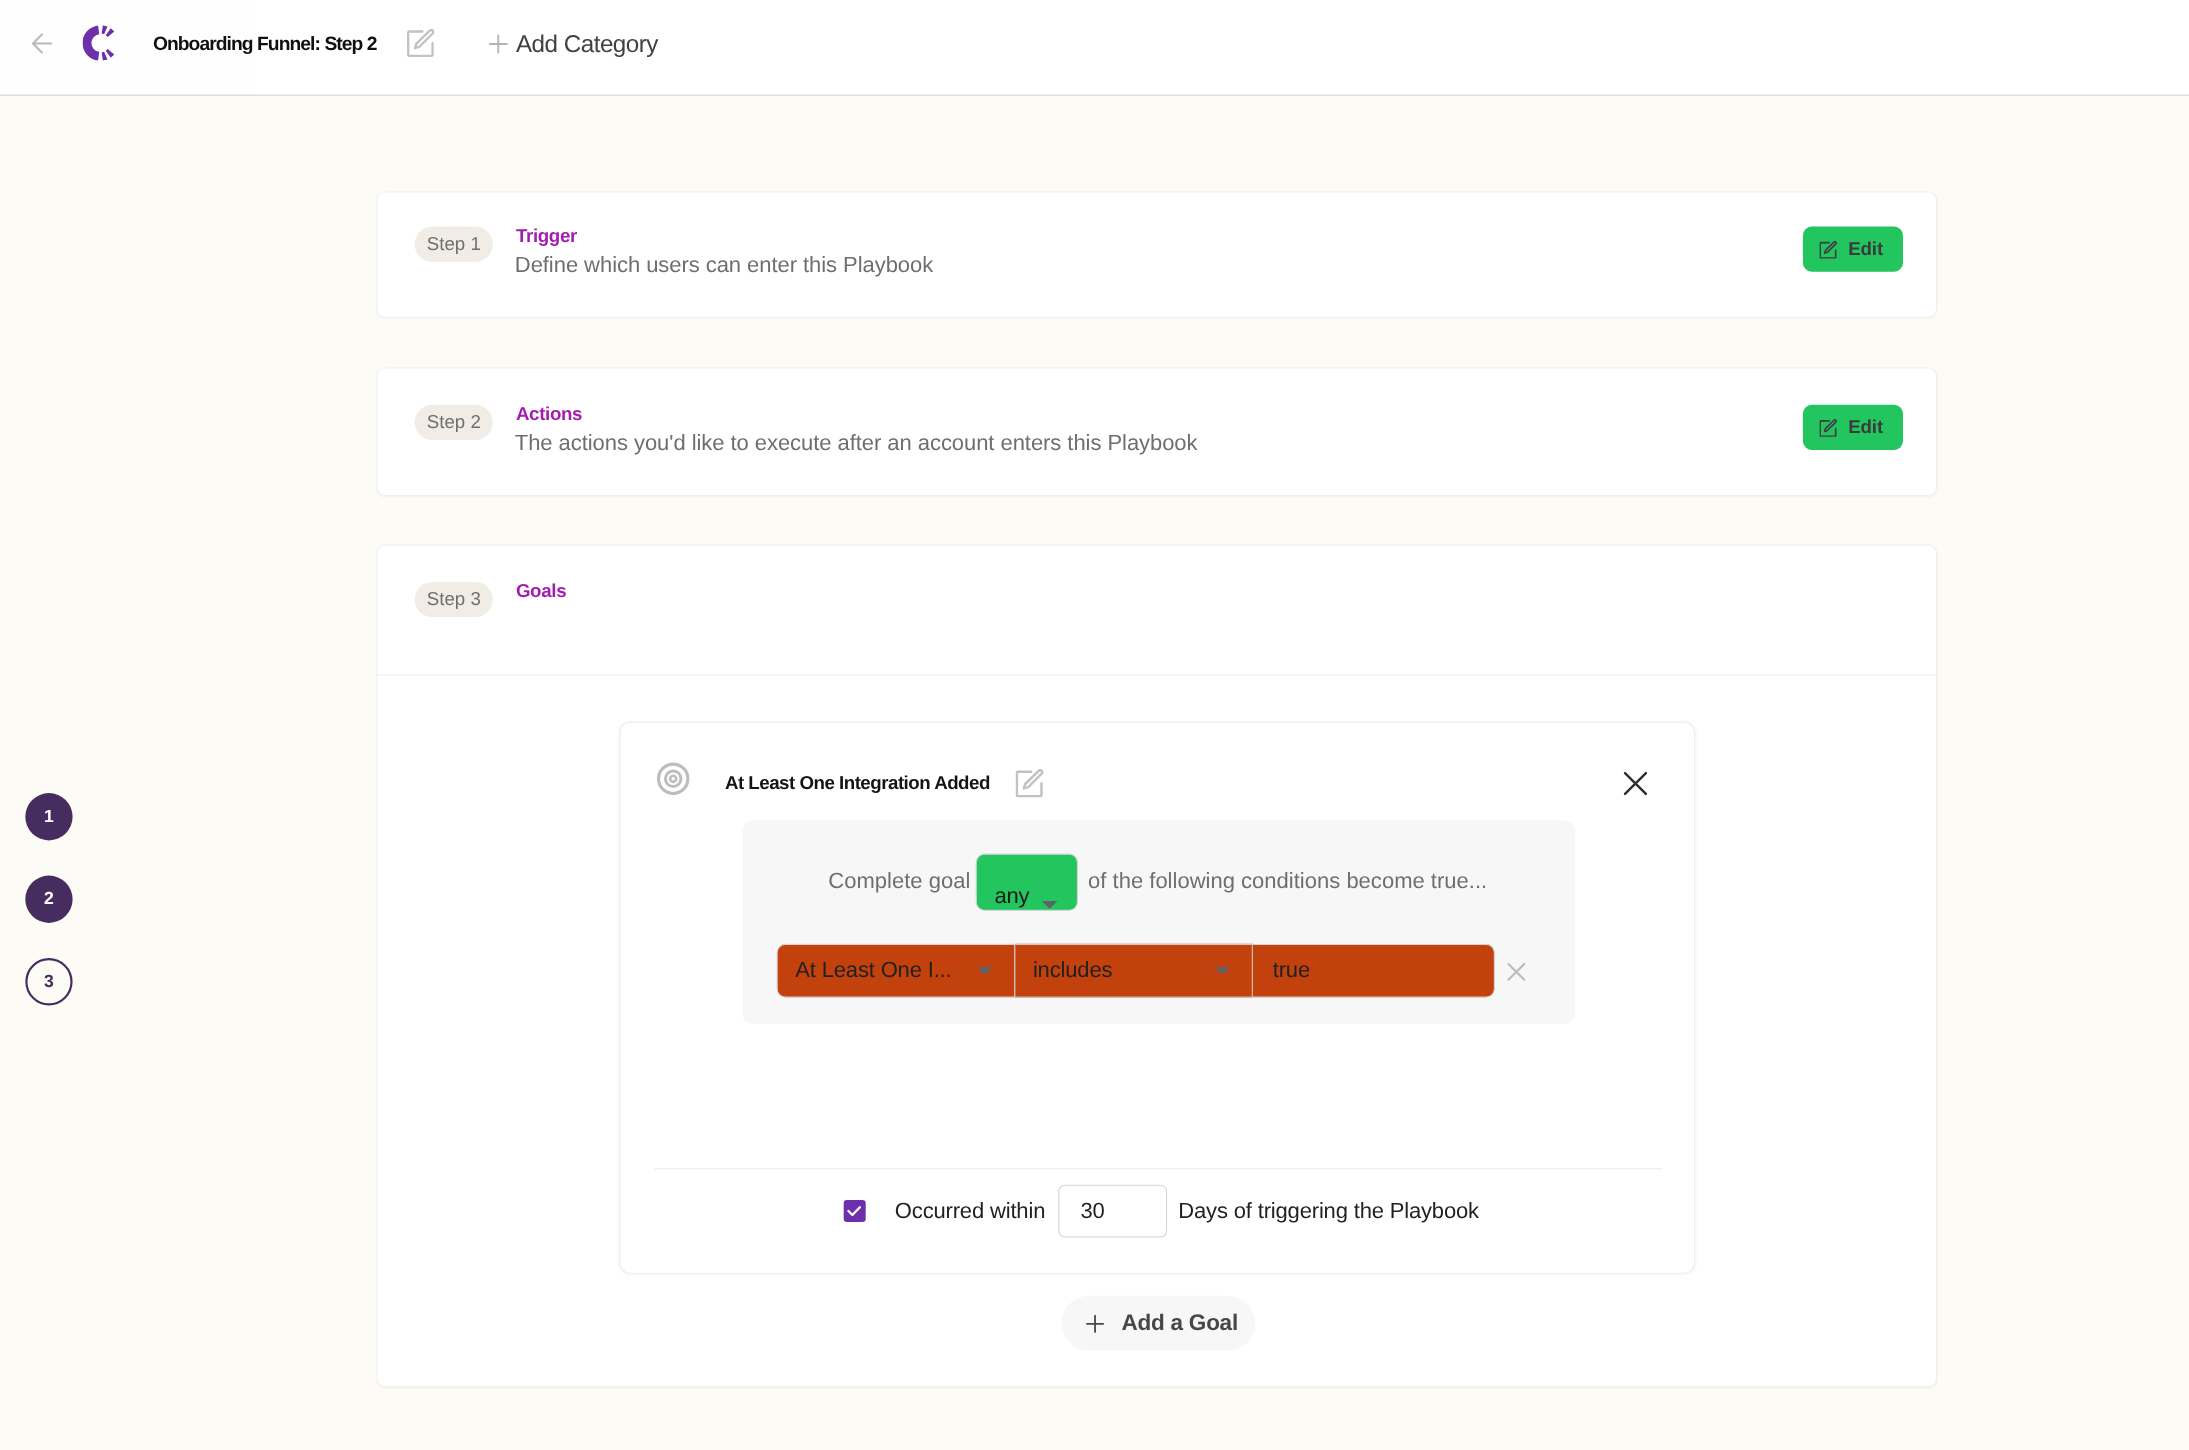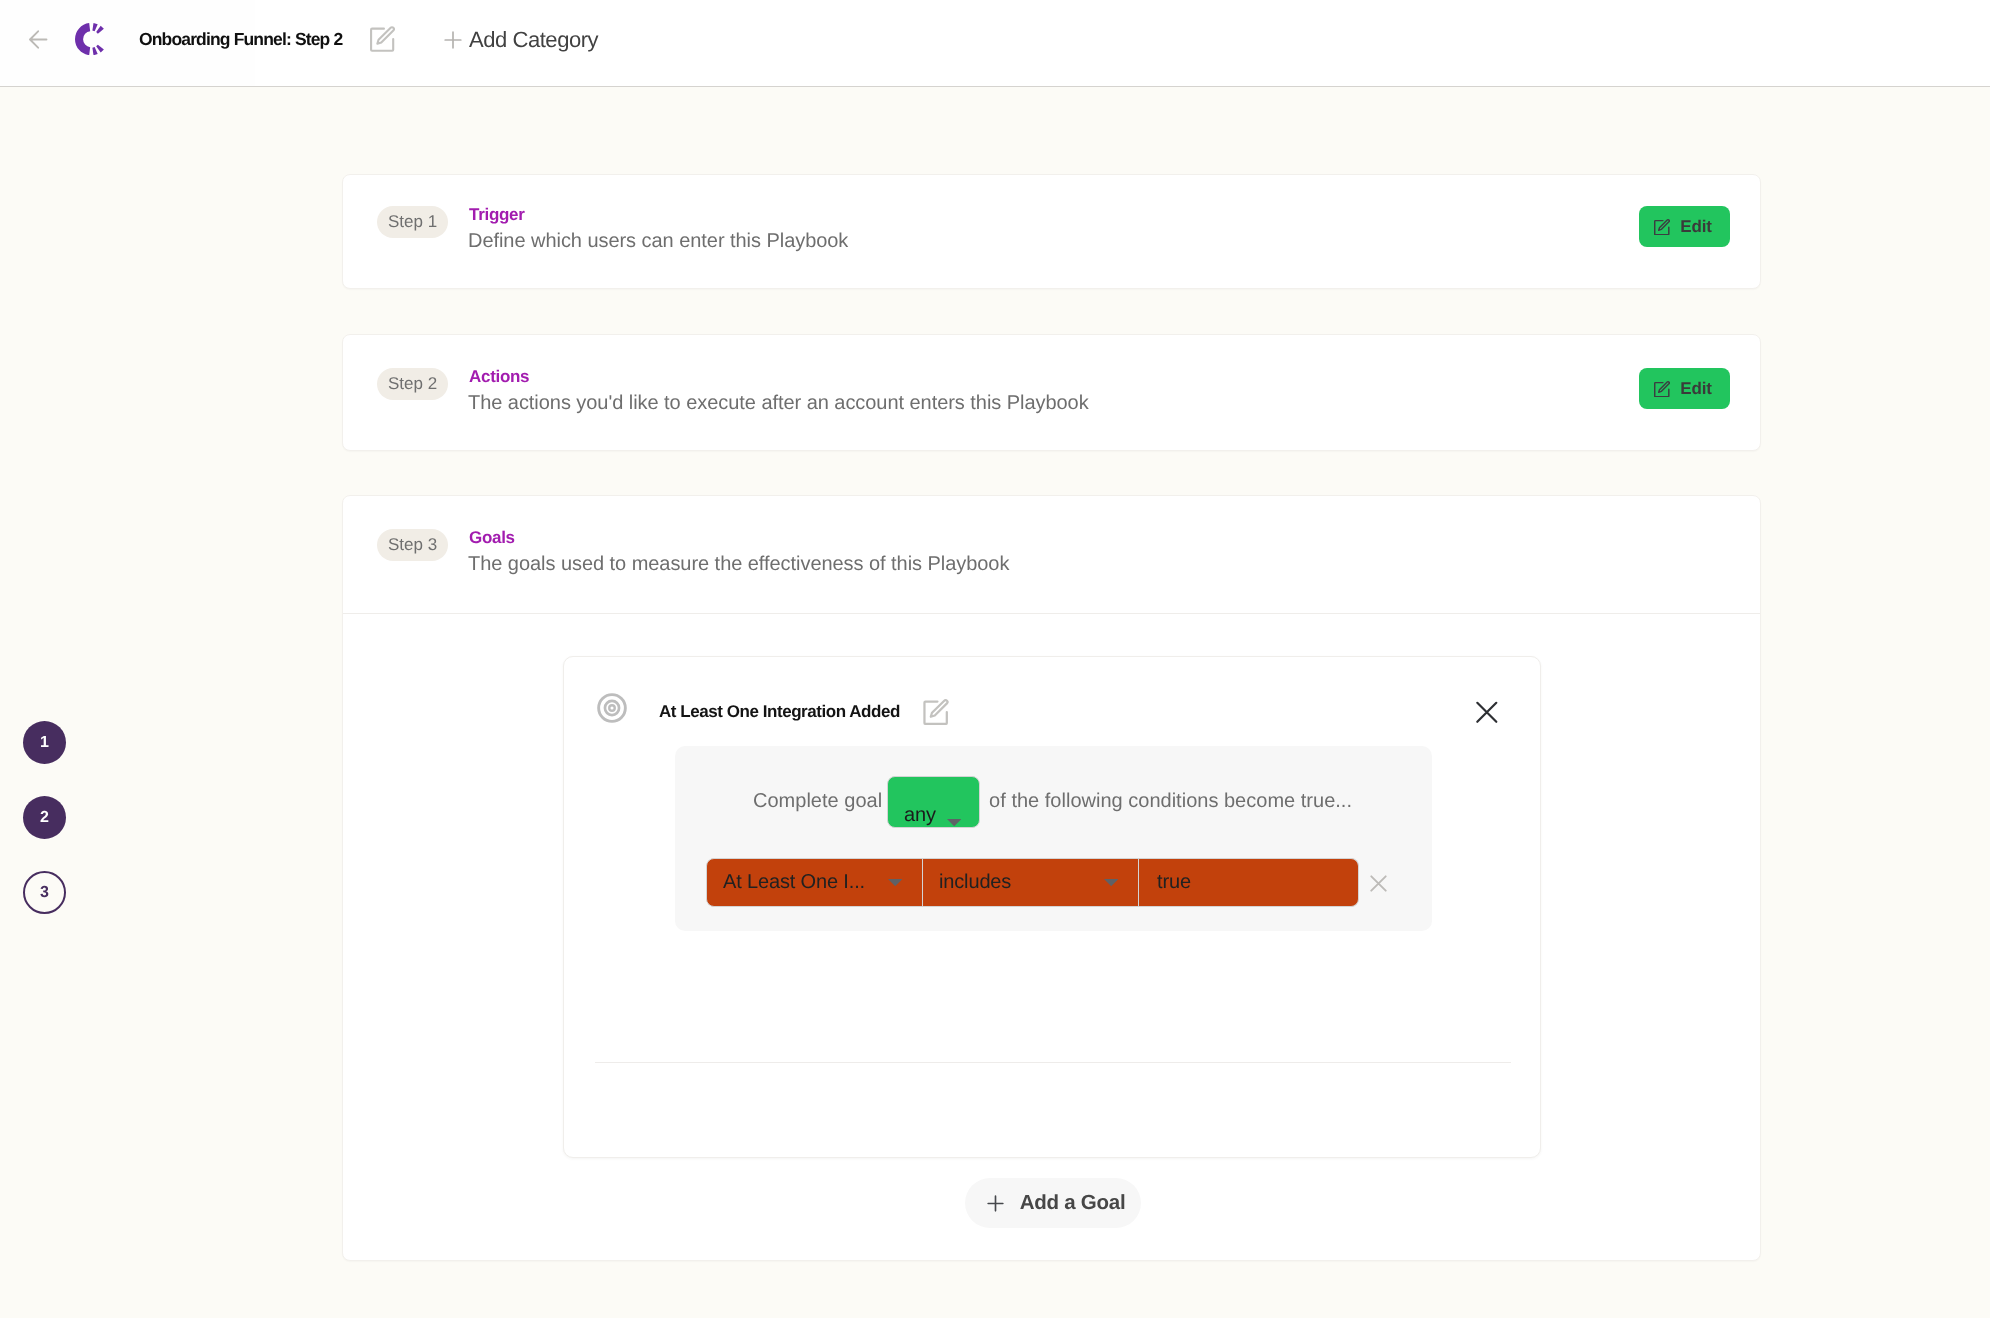--- a/index.html
+++ b/index.html
@@ -206,21 +206,20 @@
       <path d="M13.5 2.8 H3.6 A0.8 0.8 0 0 0 2.8 3.6 V20.4 A0.8 0.8 0 0 0 3.6 21.2 H20.4 A0.8 0.8 0 0 0 21.2 20.4 V11.5" stroke="#3b3d41" stroke-width="1.9" stroke-linecap="round" stroke-linejoin="round"></path>
       <path d="M19.1 2.1 a1.55 1.55 0 0 1 2.2 2.2 L11.3 14.3 L8.0 15.3 L9.0 12.0 Z" stroke="#3b3d41" stroke-width="1.9" stroke-linejoin="round"></path>
     </svg>
     <span class="label">Edit</span>
   </div>
 </div>
 
 <div class="card h3" id="card-3">
   <div class="step-pill">Step 3</div>
   <div class="step-name">Goals</div>
-  <div class="step-desc">The goals used to measure the effectiveness of this Playbook</div>
   <div class="card-divider"></div>
 </div>
 
 <div class="goal-card">
   <div class="goal-target-icon">
     <svg viewBox="0 0 30 30" width="30" height="30" fill="none">
       <circle cx="15" cy="15" r="13.35" stroke="#bdbdbd" stroke-width="2.9"></circle>
       <circle cx="15" cy="15" r="7.05" stroke="#bdbdbd" stroke-width="2.7"></circle>
       <circle cx="15" cy="15" r="2.75" stroke="#bdbdbd" stroke-width="2.4"></circle>
     </svg>
@@ -269,20 +268,32 @@
         <svg width="17" height="17" viewBox="0 0 17 17" fill="none">
           <path d="M1.3 1.3 L15.7 15.7 M15.7 1.3 L1.3 15.7" stroke="#bdbbb8" stroke-width="1.9" stroke-linecap="round"></path>
         </svg>
       </div>
     </div>
   </div>
 
 
   <div class="goal-divider"></div>
 
+  <div class="occ-row">
+    <div class="check">
+      <svg width="13" height="10" viewBox="0 0 13 10" fill="none">
+        <path d="M1.3 4.9 L4.9 8.5 L11.7 1.5" stroke="#ffffff" stroke-width="2.1" stroke-linecap="round" stroke-linejoin="round"></path>
+      </svg>
+    </div>
+    <span class="occ-label">Occurred within</span>
+    <div class="days-input">
+      <span>30</span>
+    </div>
+    <span class="occ-label2">Days of triggering the Playbook</span>
+  </div>
 </div>
 
 <div class="add-goal">
   <svg class="plus" viewBox="0 0 18 18" fill="none">
     <path d="M9 1.2 V16.8 M1.2 9 H16.8" stroke="#46484c" stroke-width="1.75" stroke-linecap="round"></path>
   </svg>
   <span class="label">Add a Goal</span>
 </div>
 
 </body></html>

